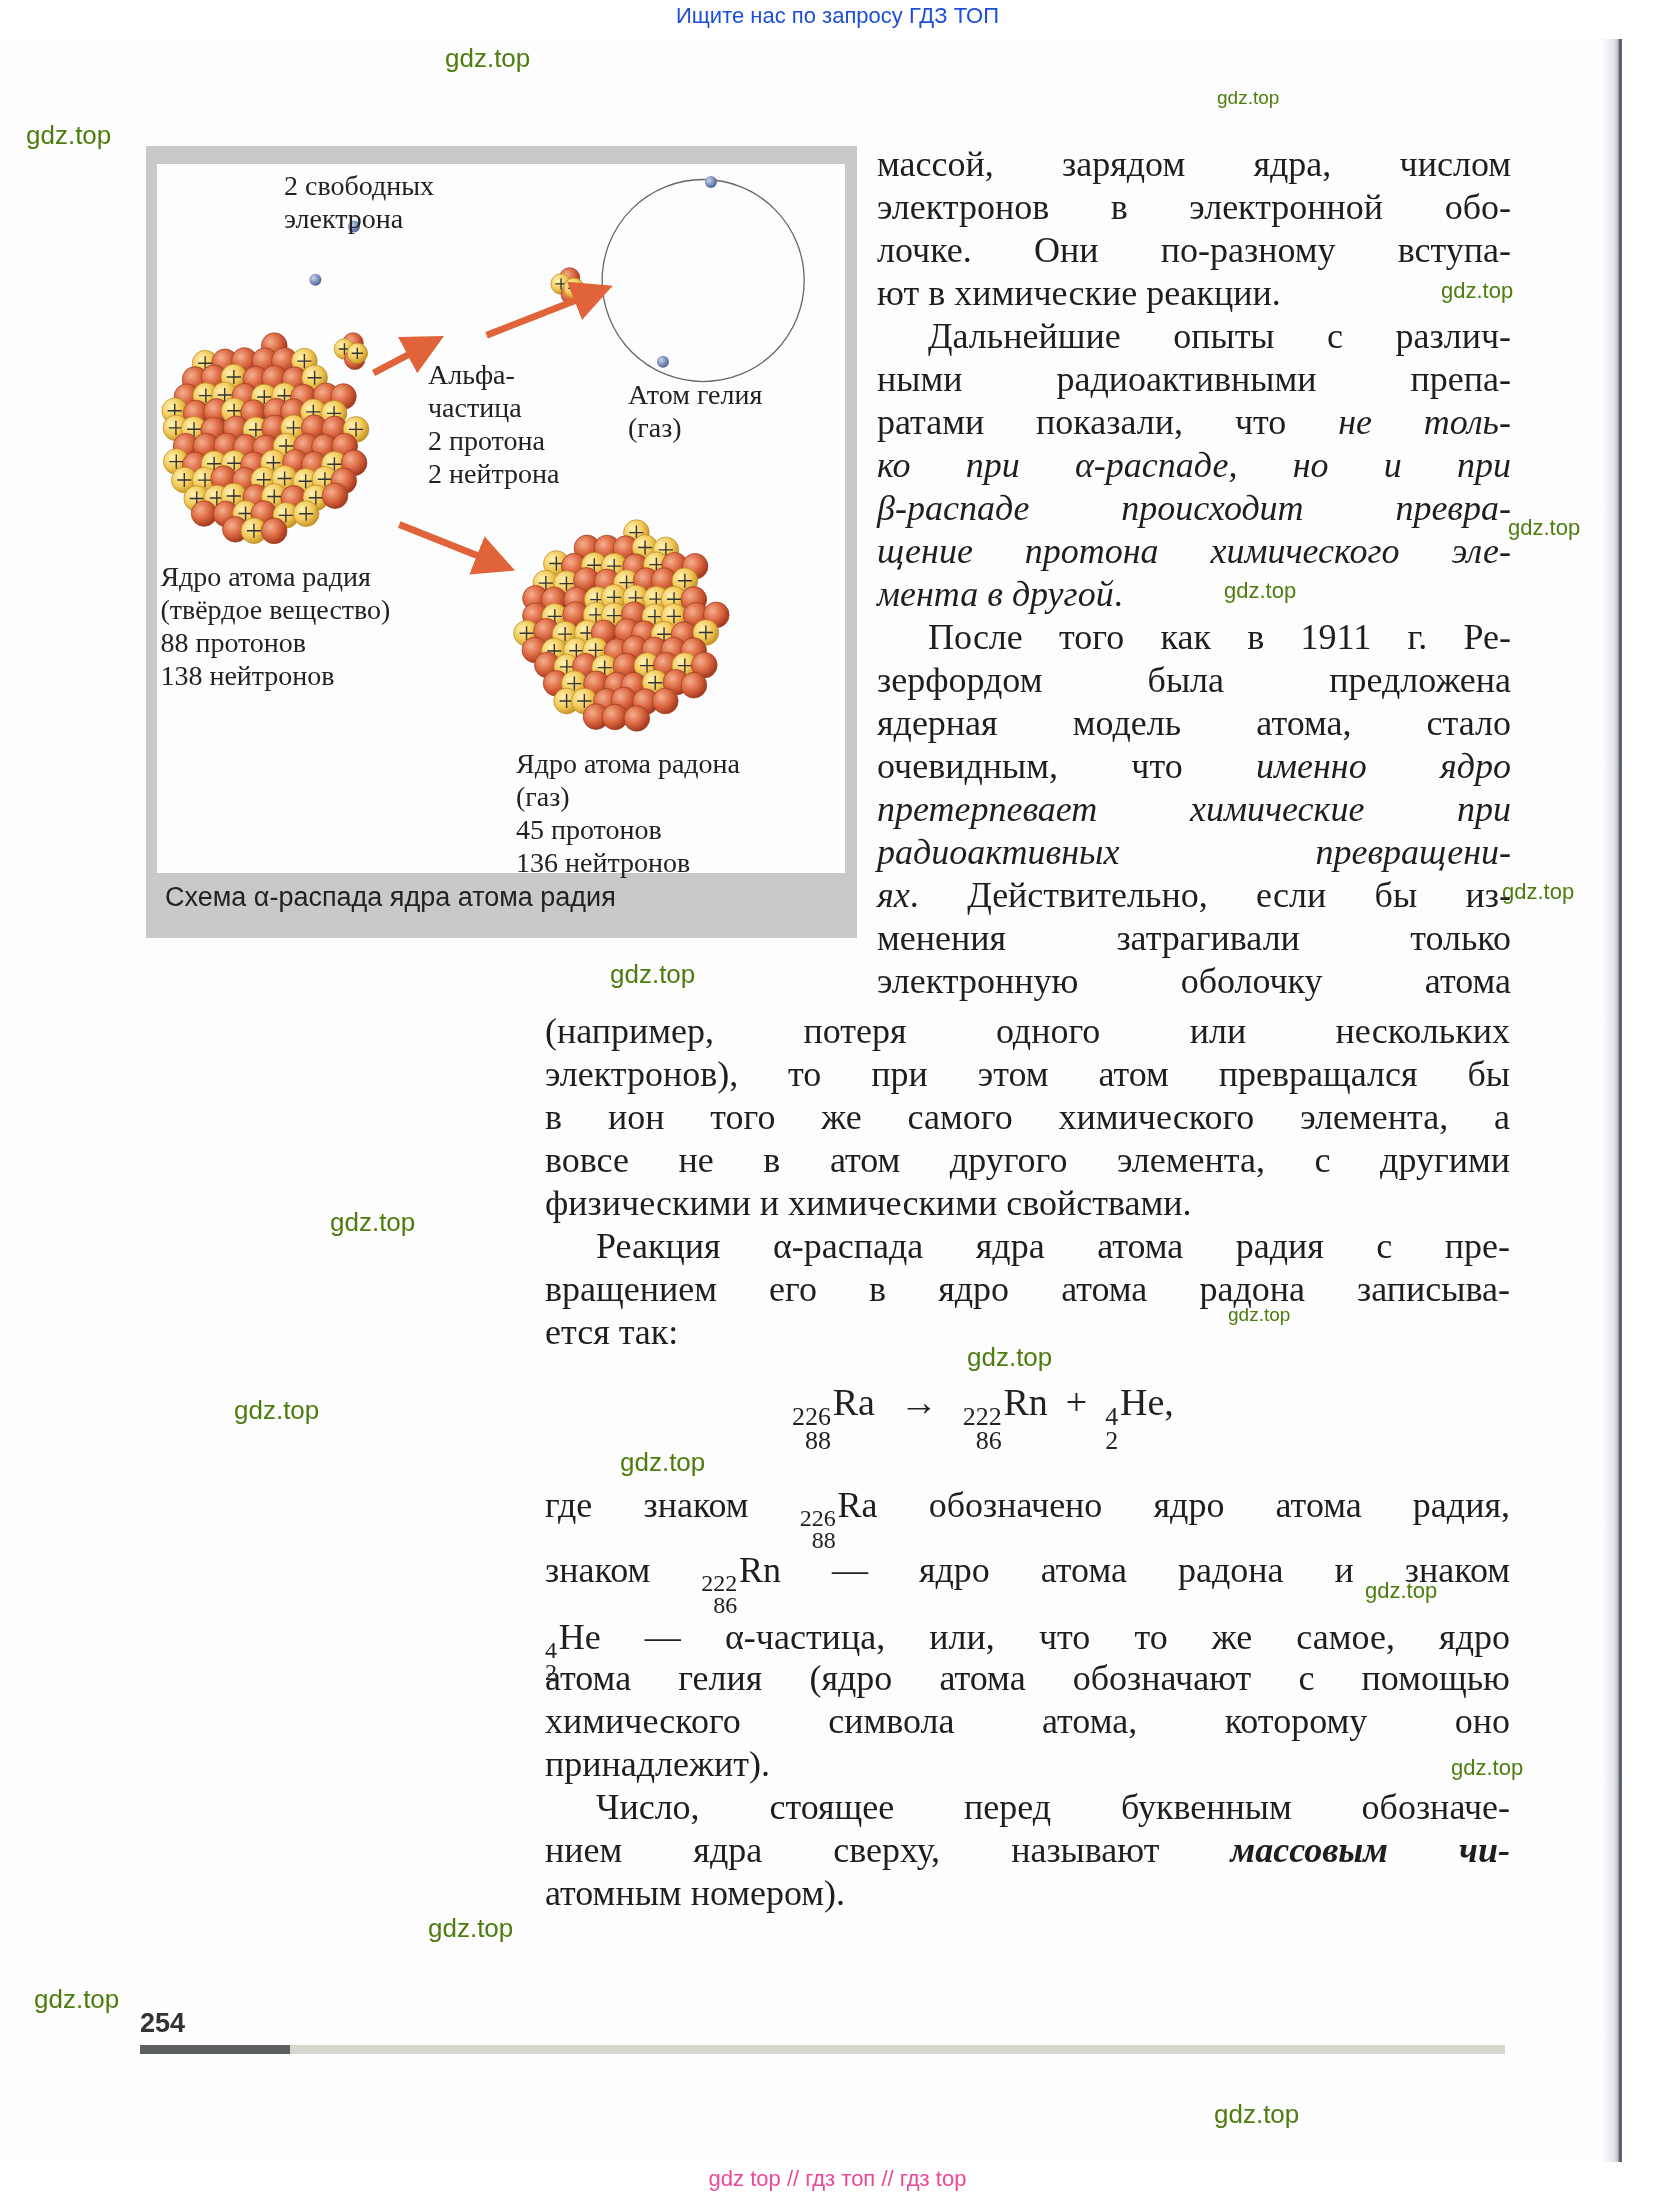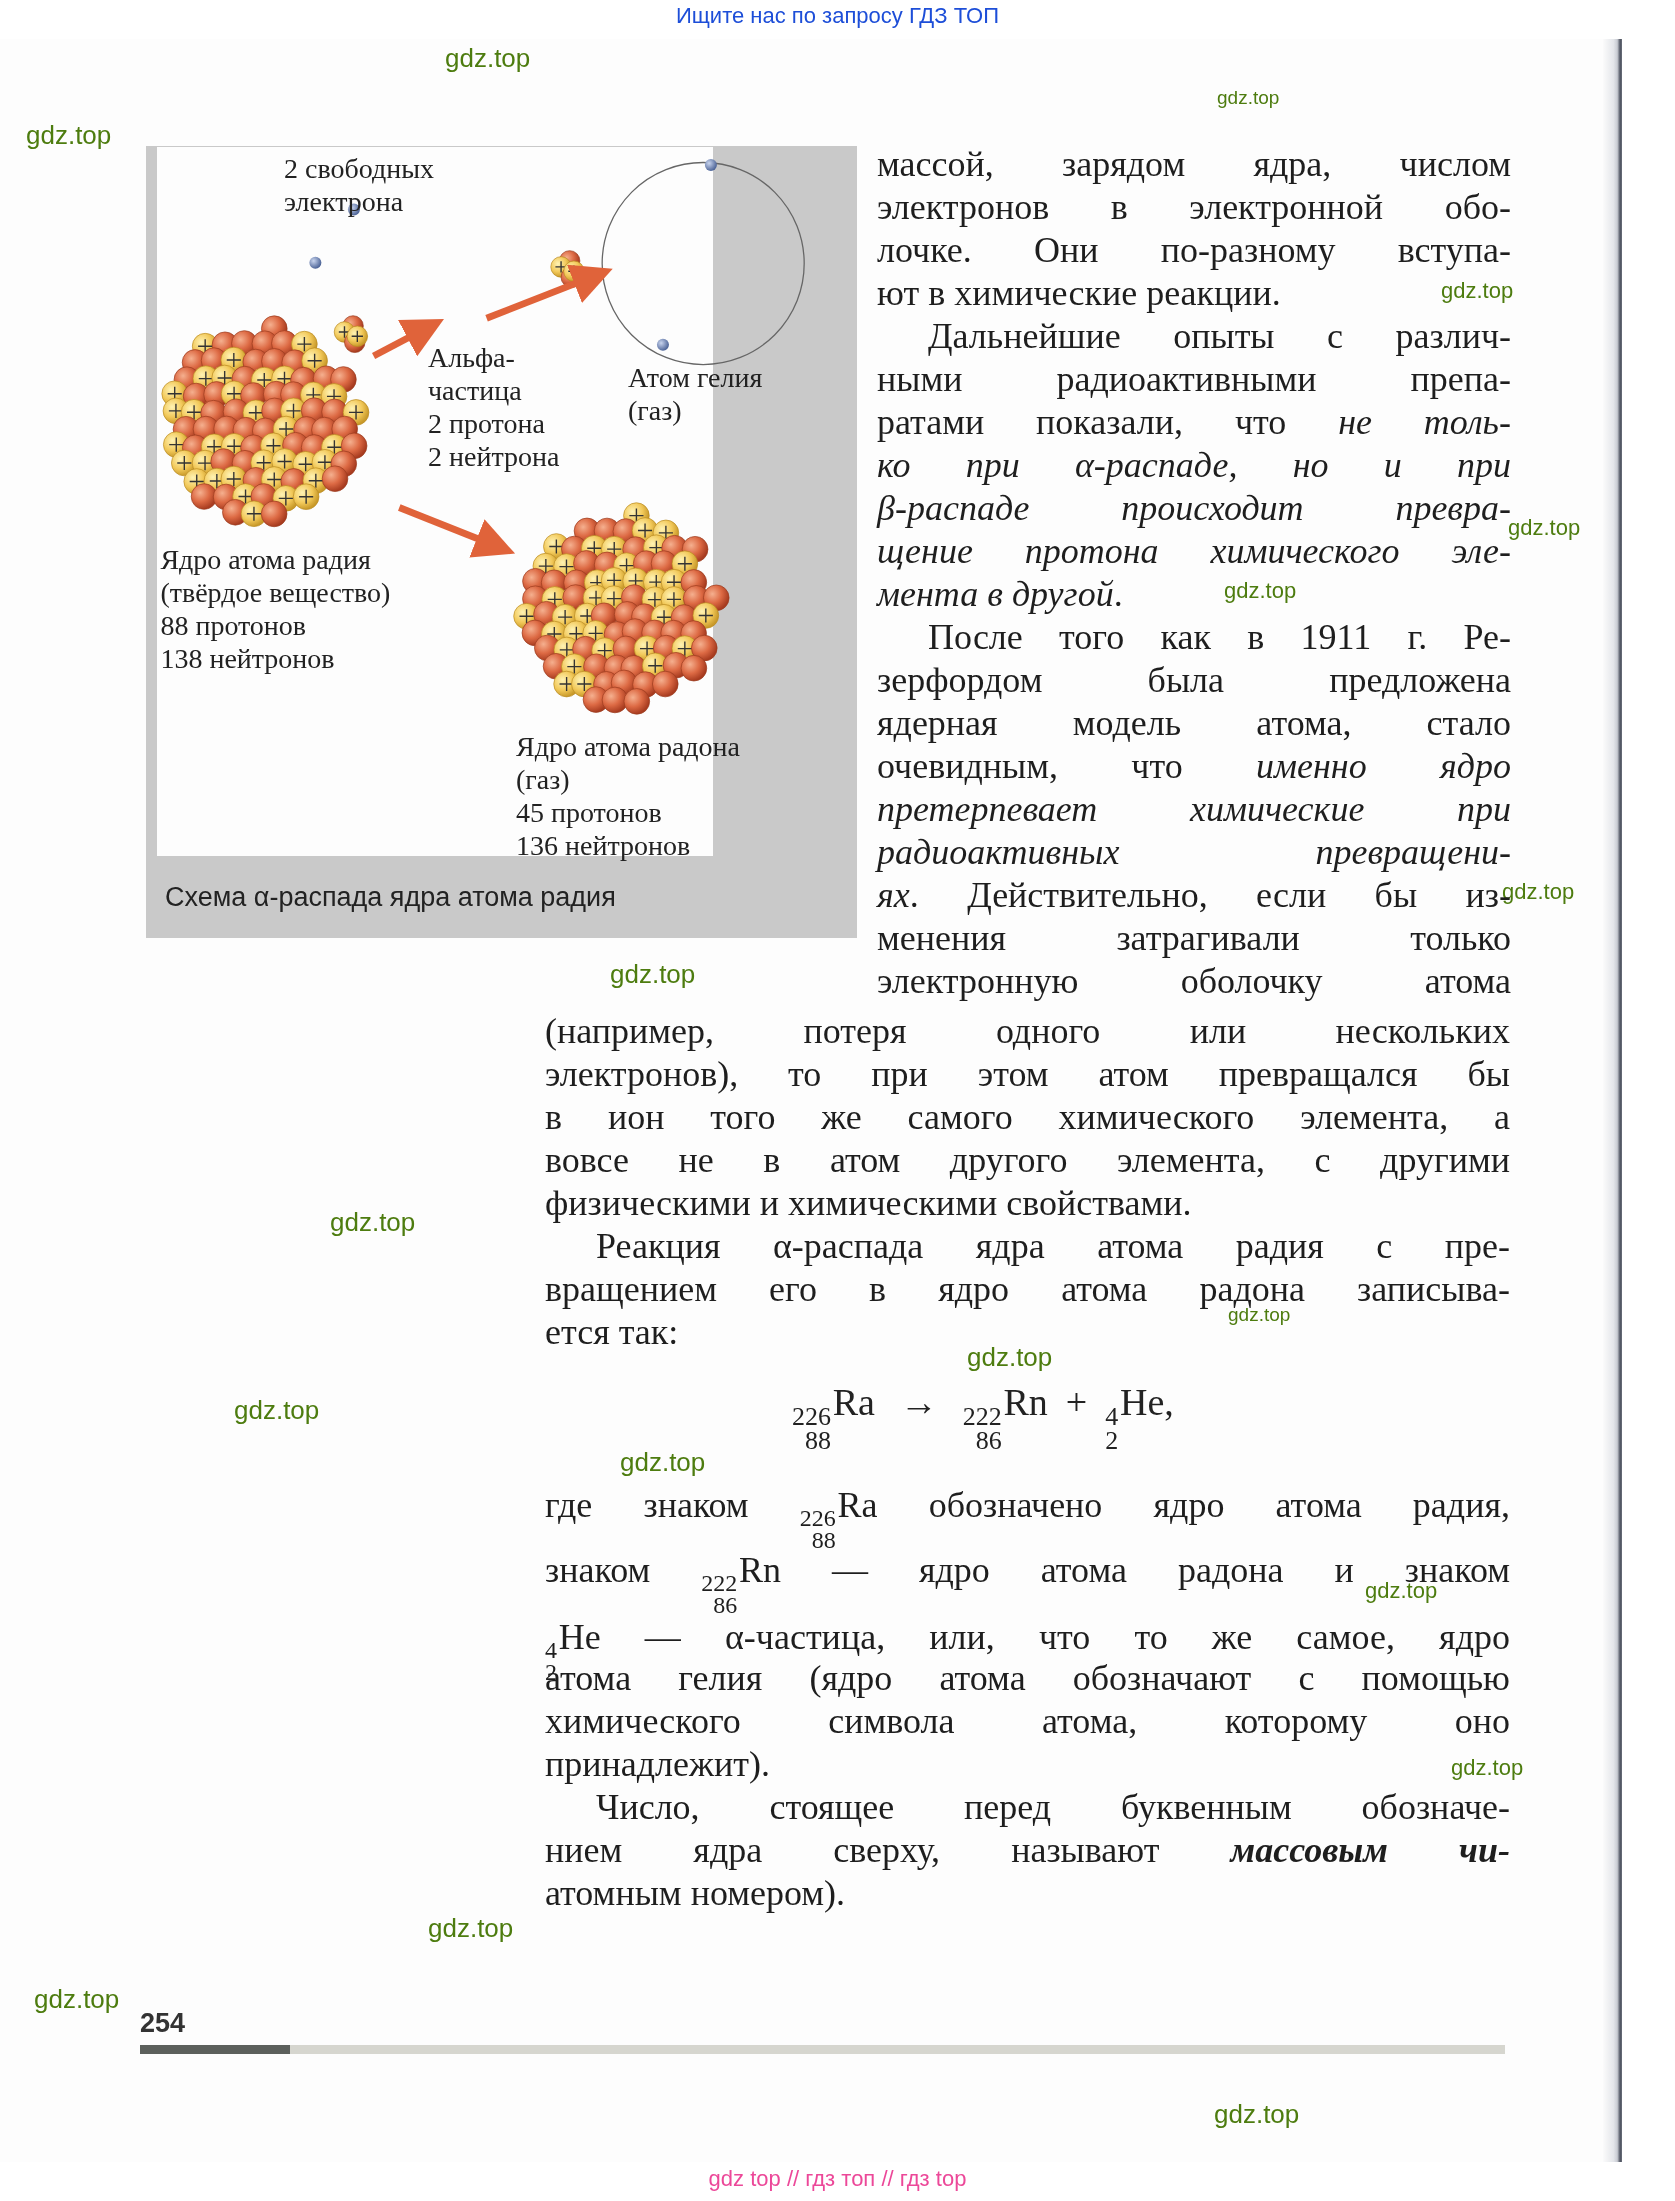--- a/index.html
+++ b/index.html
@@ -29,21 +29,21 @@
     position: absolute; left: 0; top: 2166px; width: 1675px; text-align: center;
     font-family: "Liberation Sans", "DejaVu Sans", sans-serif; font-size: 22px; color: #ec4899;
   }
 
   
   .figure {
     position: absolute; left: 146px; top: 146px; width: 711px; height: 792px;
     background: #c9c9c9;
   }
   .figure-inner {
-    position: absolute; left: 11px; top: 1px; width: 556px; height: 709px;
+    position: absolute; left: 11px; top: 18px; width: 688px; height: 709px;
     background: #fdfdfd;
   }
   .fig-label { position: absolute; font-size: 28px; line-height: 33px; color: #222; white-space: nowrap; }
   .fig-caption {
     position: absolute; left: 19px; top: 736px;
     font-family: "Liberation Sans", "DejaVu Sans", sans-serif; font-size: 27px; color: #222;
   }
   .fig-svg { position: absolute; left: 0; top: 0; }
 
   

